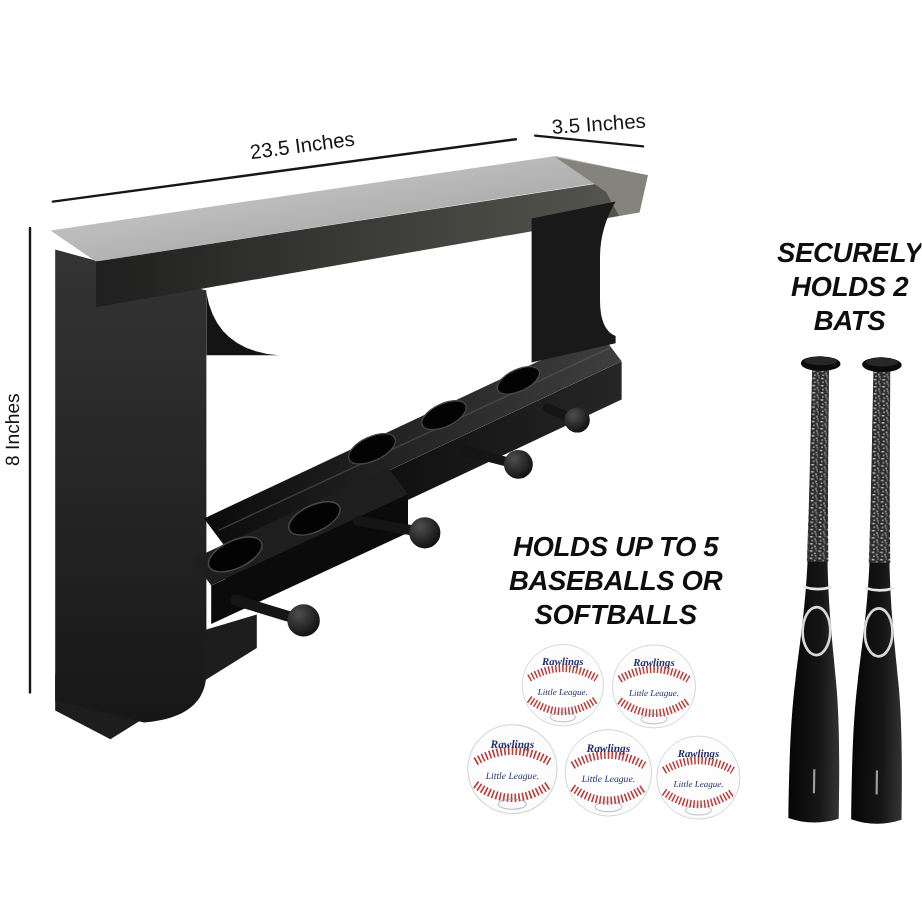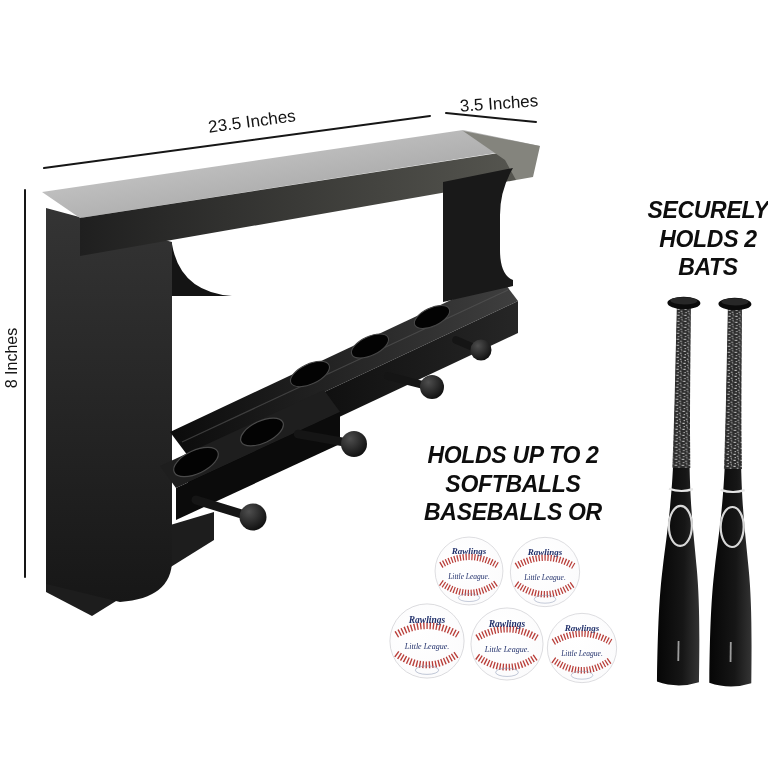--- a/index.html
+++ b/index.html
@@ -177,18 +177,18 @@
 <div class="dim-label" style="left:499px;top:104px;--r:-4deg;">3.5 Inches</div>
 <div class="dim-label" style="left:12px;top:358px;--r:-90deg;font-size:16px;">8 Inches</div>
 
 <div class="note" style="left:628px;top:196px;width:160px;">
   <div>SECURELY</div>
   <div>HOLDS 2</div>
   <div>BATS</div>
 </div>
 
 <div class="note" style="left:403px;top:441px;width:220px;">
-  <div>HOLDS UP TO 2</div>
+  <div>HOLDS UP TO 5</div>
+  <div>BASEBALLS OR</div>
   <div>SOFTBALLS</div>
-  <div>BASEBALLS OR</div>
 </div>
 
 </div>
 
 </body></html>

